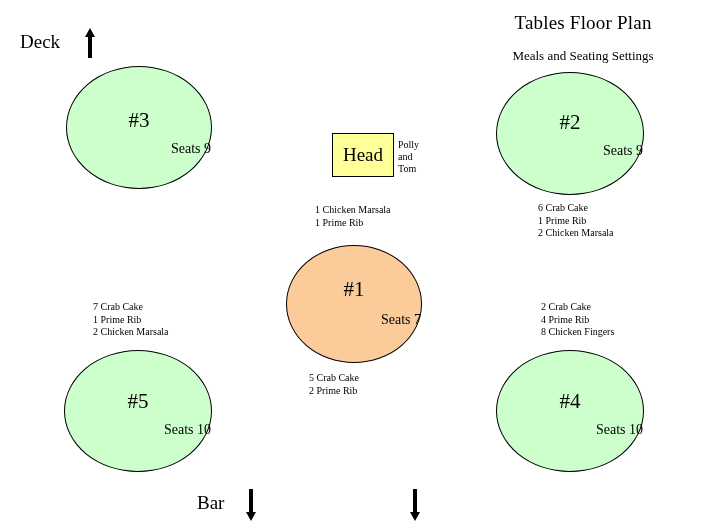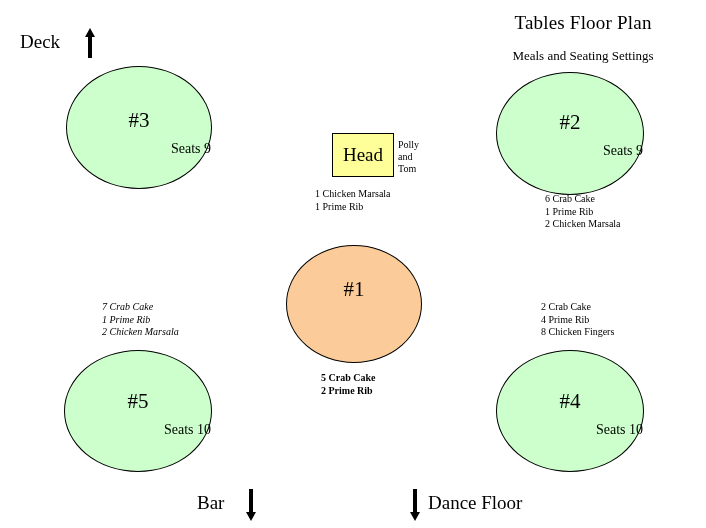--- a/index.html
+++ b/index.html
@@ -140,24 +140,24 @@
   }
 
   
   .meal-list {
     position: absolute;
     font-size: 10px;
     line-height: 12.5px;
     white-space: nowrap;
   }
   #meals-t3   { left: 110px; top: 196px; }
-  #meals-t5   { left: 102px; top: 301px; font-style: italic; }
-  #meals-head { left: 315px; top: 188px; }
-  #meals-t1   { left: 321px; top: 372px; font-weight: bold; }
-  #meals-t2   { left: 538px; top: 193px; margin-left: 7px; }
+  #meals-t5   { left: 93px; top: 301px; }
+  #meals-head { left: 315px; top: 204px; }
+  #meals-t1   { left: 309px; top: 372px; }
+  #meals-t2   { left: 538px; top: 202px; }
   #meals-t4   { left: 541px; top: 301px; }
 
   .meal-line { display: block; }
 </style>
 </head>
 <body>
 
 <div id="canvas">
 
   <div class="title" id="title-main">Tables Floor Plan</div>
@@ -194,20 +194,21 @@
     <span class="meal-line">and</span>
     <span class="meal-line">Tom</span>
   </div>
   <div class="meal-list" id="meals-head">
     <span class="meal-line">1 Chicken Marsala</span>
     <span class="meal-line">1 Prime Rib</span>
   </div>
 
   <div class="table-shape table-orange" id="table1">
     <div class="table-number">#1</div>
+    <div class="table-seats">Seats 7</div>
   </div>
   <div class="meal-list" id="meals-t1">
     <span class="meal-line">5 Crab Cake</span>
     <span class="meal-line">2 Prime Rib</span>
   </div>
 
   <div class="table-shape table-green" id="table2">
     <div class="table-number">#2</div>
     <div class="table-seats">Seats 9</div>
   </div>
@@ -232,15 +233,14 @@
     <svg width="14" height="32" viewBox="0 0 14 32">
       <polygon points="7,32 2,23 5,23 5,0 9,0 9,23 12,23" fill="#000000"></polygon>
     </svg>
   </div>
 
   <div class="arrow" id="dance-arrow">
     <svg width="14" height="32" viewBox="0 0 14 32">
       <polygon points="7,32 2,23 5,23 5,0 9,0 9,23 12,23" fill="#000000"></polygon>
     </svg>
   </div>
-  <div class="zone-label" id="dance-label">Dance Floor</div>
 
 </div>
 
 </body></html>

